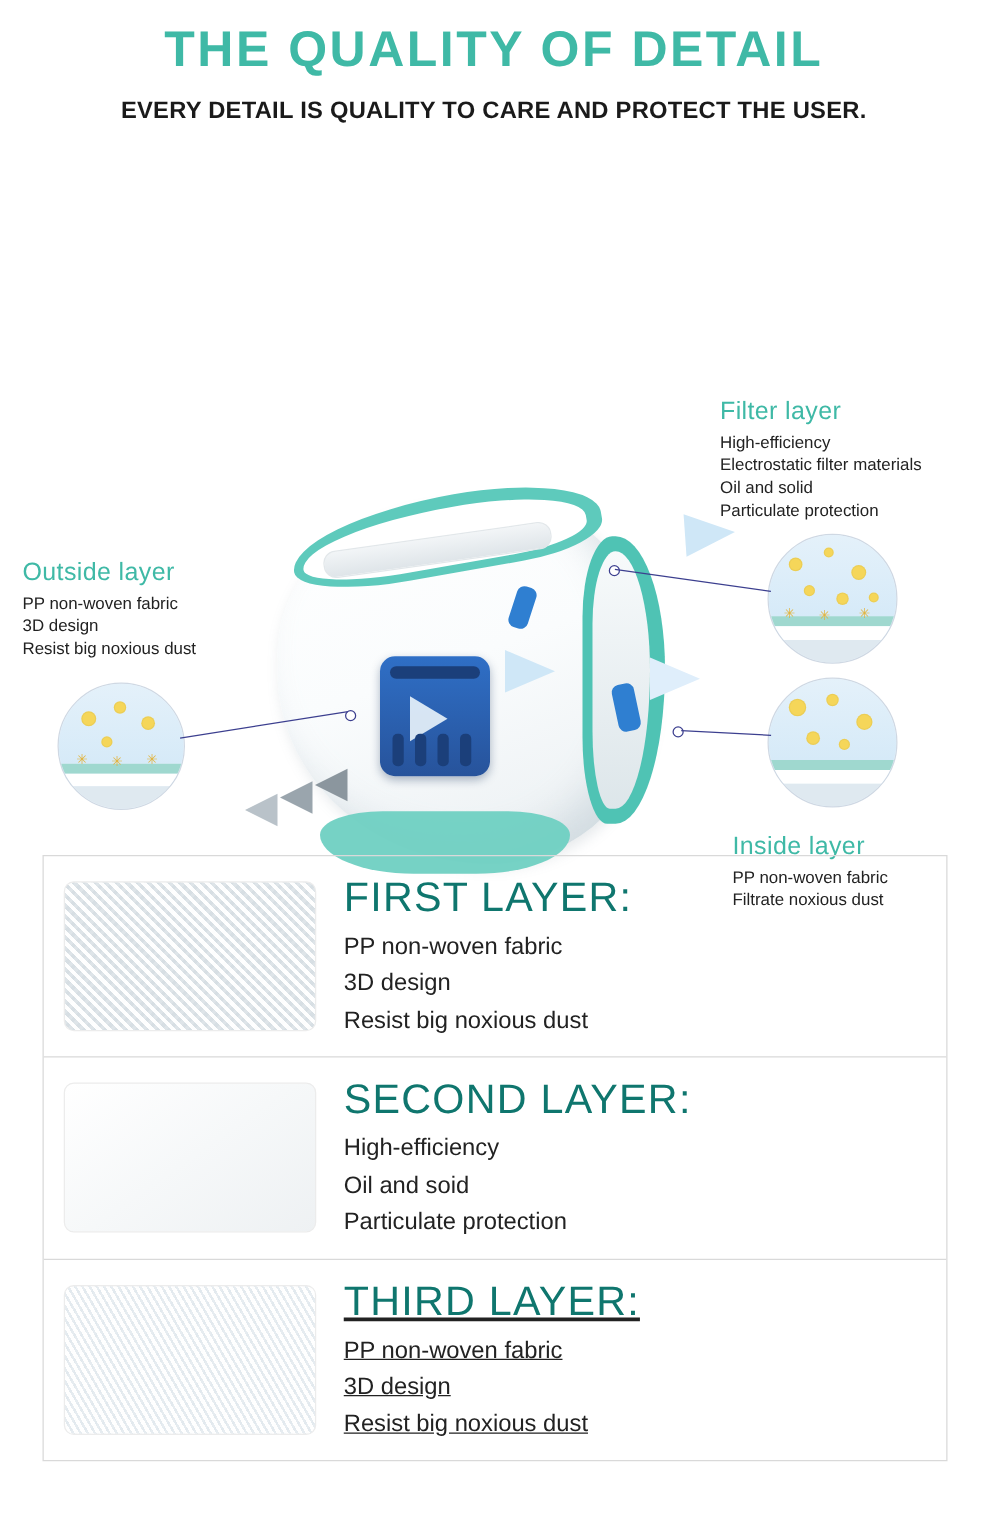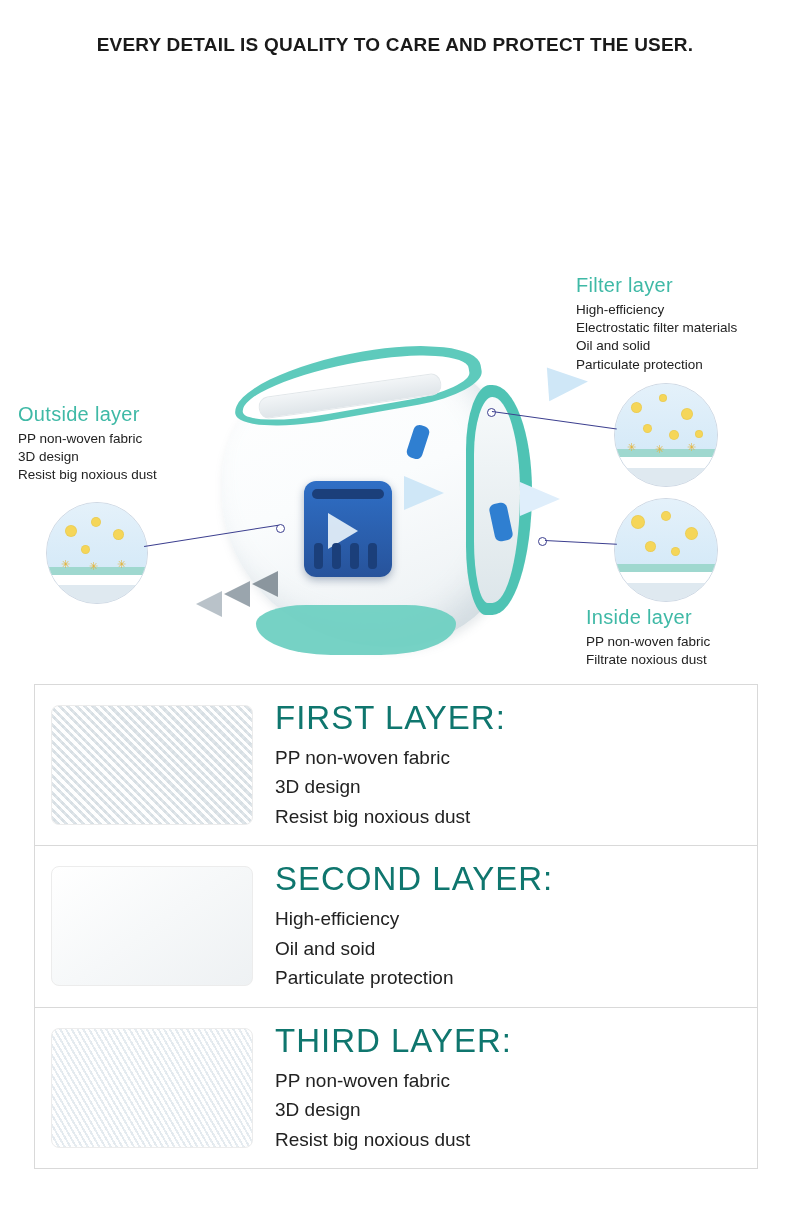--- a/index.html
+++ b/index.html
@@ -56,21 +56,21 @@
     font-size: 13.5px;
     color: #222;
     line-height: 1.35;
   }
 
   .callout {
     position: absolute;
   }
   #callout-filter  { left: 576px; top: 196px; width: 200px; }
   #callout-outside { left: 18px;  top: 325px; width: 200px; }
-  #callout-inside  { left: 586px; top: 528px; width: 200px; }
+  #callout-inside  { left: 586px; top: 544px; width: 200px; }
 
   
   .bubble {
     position: absolute;
     border-radius: 50%;
     overflow: hidden;
     border: 1px solid #cfd8e3;
     background: #e9f3fb;
   }
   .bubble .sky {
@@ -267,21 +267,21 @@
     border: 1px solid #d9d9d9;
   }
   .card {
     display: flex;
     align-items: center;
     padding: 14px 16px;
     border-bottom: 1px solid #d9d9d9;
     min-height: 130px;
     box-sizing: border-box;
   }
-  .card:last-child { border-bottom: none; }
+  .card:last-child { border-bottom: none; text-decoration: underline; }
 
   .swatch {
     width: 200px;
     height: 118px;
     border-radius: 8px;
     flex: 0 0 auto;
     margin-right: 22px;
     border: 1px solid #ececec;
   }
   .swatch-1 {
@@ -310,20 +310,21 @@
   .card-line {
     font-size: 19px;
     color: #222;
     line-height: 1.55;
   }
 </style>
 </head>
 <body>
 
 <div class="header">
+  <h1 class="main-title">THE QUALITY OF DETAIL</h1>
   <p class="sub-title">EVERY DETAIL IS QUALITY TO CARE AND PROTECT THE USER.</p>
 </div>
 
 <div class="diagram">
 
   <div class="mask-wrap">
     <div class="mask-body"></div>
     <div class="mask-topband"></div>
     <div class="mask-topband2"></div>
     <div class="nose-clip"></div>

